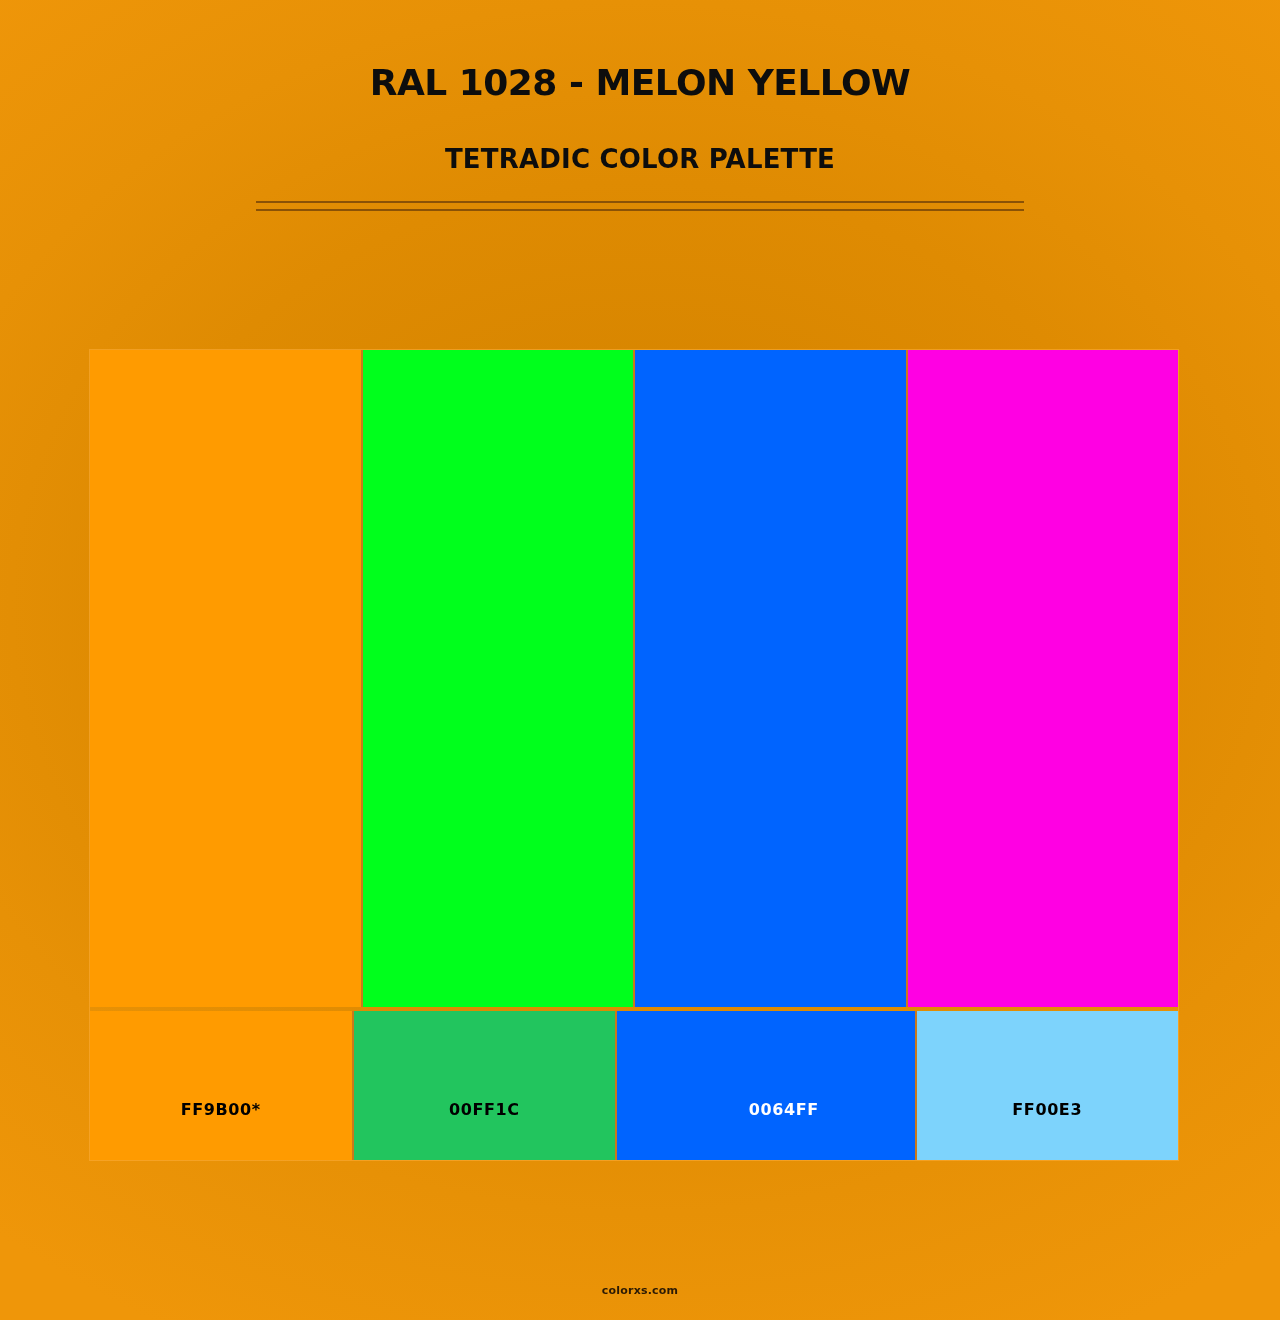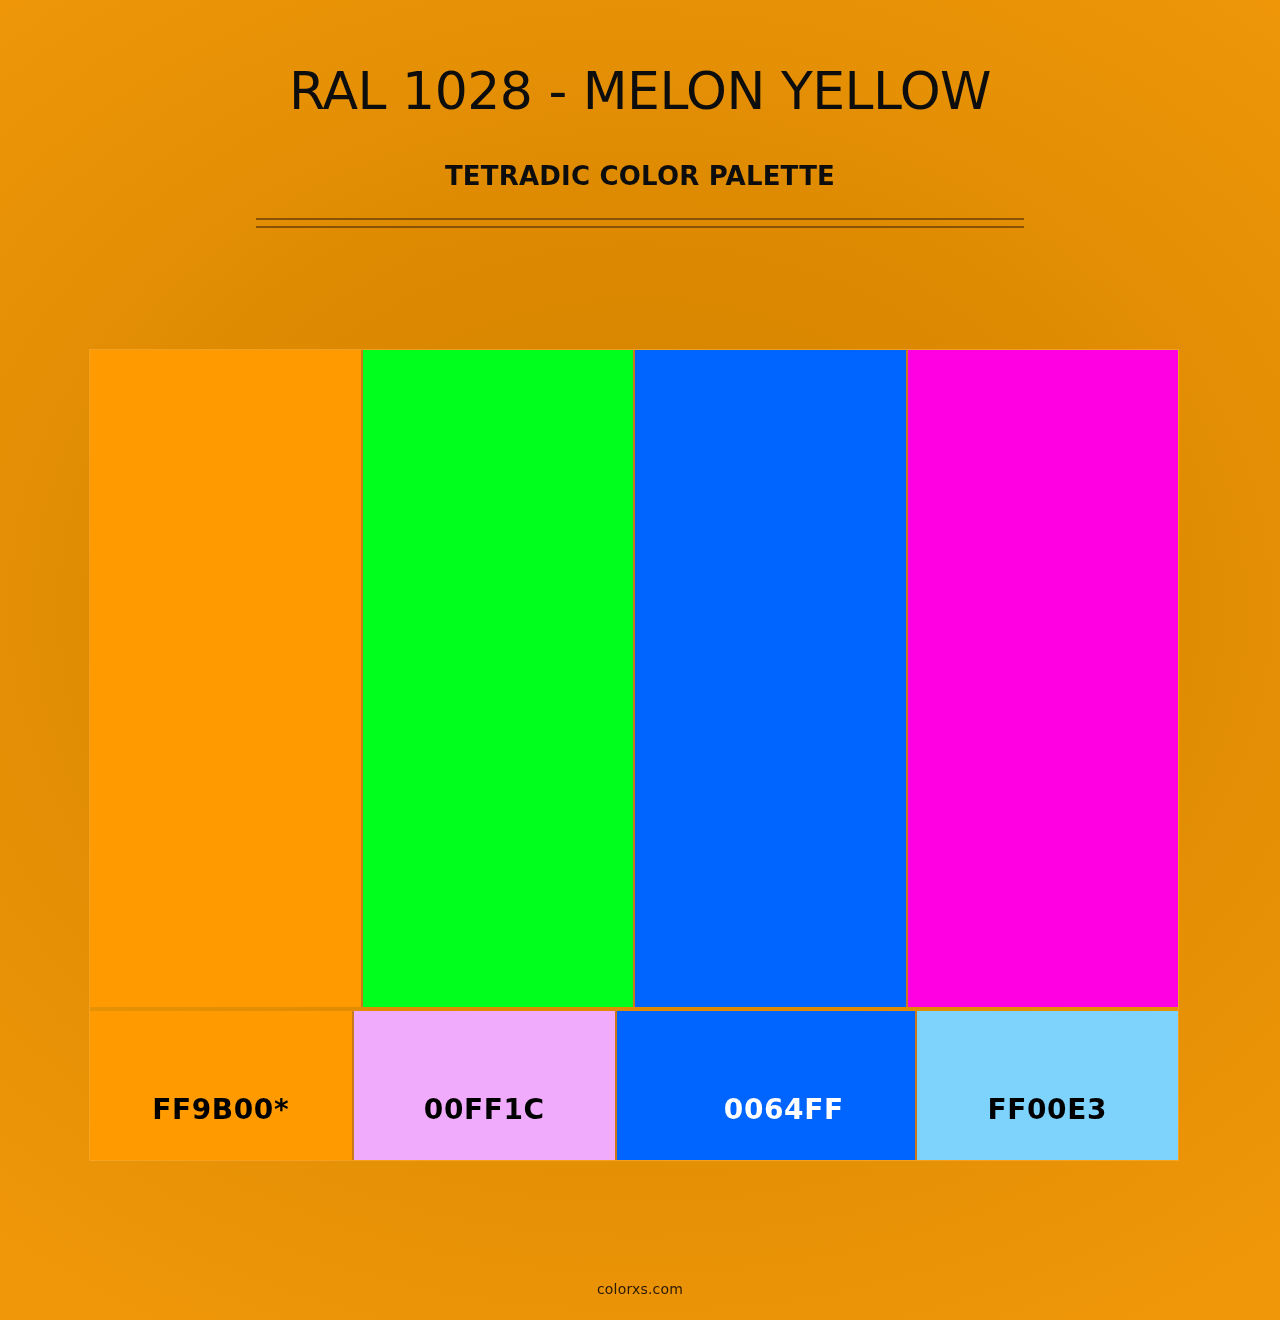--- a/index.html
+++ b/index.html
@@ -32,22 +32,22 @@
   }
 
   
   #header {
     width: 100%;
     text-align: center;
     padding-top: 64px;
   }
 
   #palette-title {
-    font-size: 52px;
-    font-weight: 400;
+    font-size: 36px;
+    font-weight: 700;
     letter-spacing: -0.5px;
     color: #0d0d0d;
     line-height: 1.05;
     margin: 0;
     white-space: nowrap;
   }
 
   #palette-subtitle {
     font-size: 26px;
     font-weight: 700;
@@ -99,39 +99,39 @@
   }
 
   .label-cell {
     flex: 1 1 0;
     display: flex;
     align-items: center;
     justify-content: center;
   }
 
   .label-text {
-    font-size: 28px;
+    font-size: 16px;
     font-weight: 700;
     letter-spacing: 0.6px;
     white-space: nowrap;
     margin-top: 48px;
   }
 
   
   #footer {
     position: absolute;
     left: 0;
     right: 0;
     bottom: 22px;
     text-align: center;
   }
 
   #footer-text {
-    font-size: 14px;
-    font-weight: 400;
+    font-size: 11px;
+    font-weight: 700;
     color: #2b1a05;
     letter-spacing: 0.2px;
   }
 </style>
 </head>
 <body>
 
 <div id="page">
 
   <div id="header">
@@ -146,21 +146,21 @@
       <div class="swatch-block" style="background-color: rgb(255, 155, 0);"></div>
       <div class="swatch-block" style="background-color: rgb(0, 255, 28);"></div>
       <div class="swatch-block" style="background-color: rgb(0, 100, 255);"></div>
       <div class="swatch-block" style="background-color: rgb(255, 0, 227);"></div>
     </div>
 
     <div id="label-row">
       <div class="label-cell" style="background-color: rgb(255, 155, 0);">
         <span class="label-text" style="color: rgb(0, 0, 0);">FF9B00*</span>
       </div>
-      <div class="label-cell" style="background-color: #f0abfc; text-align: right;">
+      <div class="label-cell" style="background-color: #22c55e; text-align: right;">
         <span class="label-text" style="color: rgb(0, 0, 0);">00FF1C</span>
       </div>
       <div class="label-cell" style="background-color: rgb(0, 100, 255); padding-left: 36px;">
         <span class="label-text" style="color: rgb(255, 255, 255);">0064FF</span>
       </div>
       <div class="label-cell" style="background-color: #7dd3fc;">
         <span class="label-text" style="color: rgb(0, 0, 0);">FF00E3</span>
       </div>
     </div>
 

